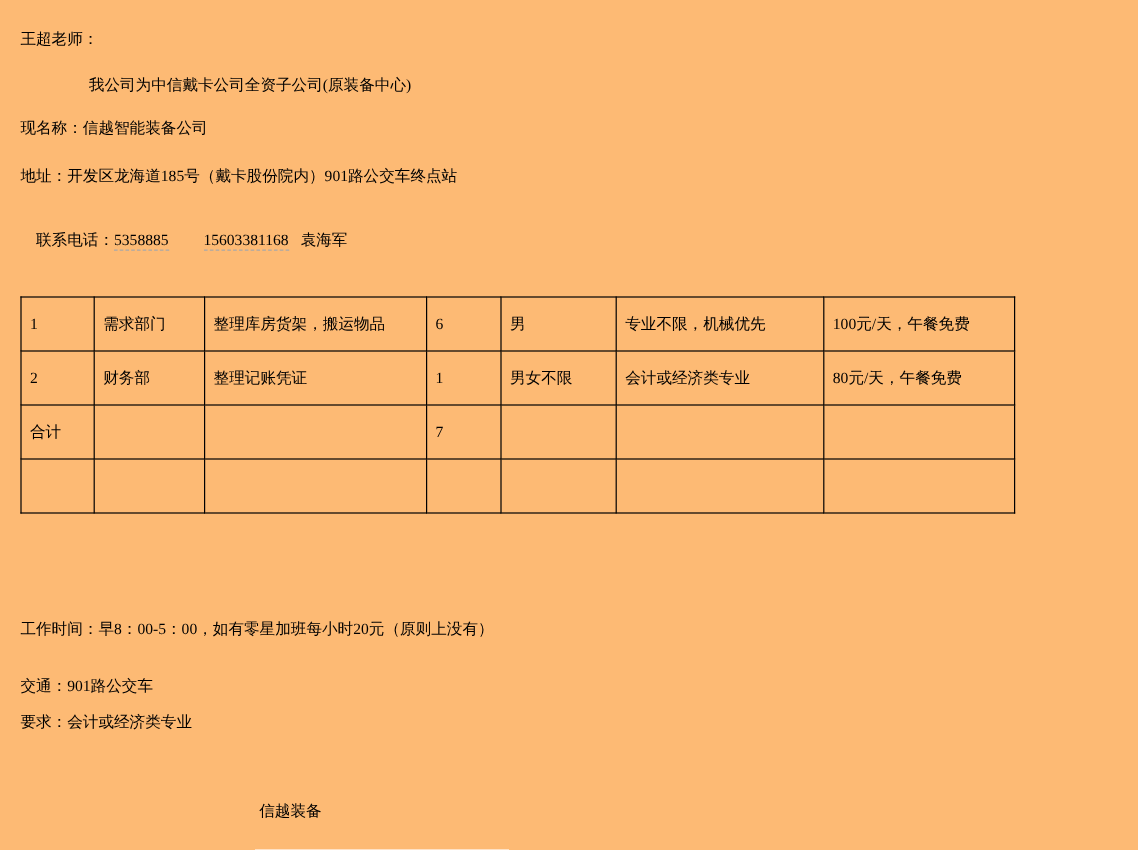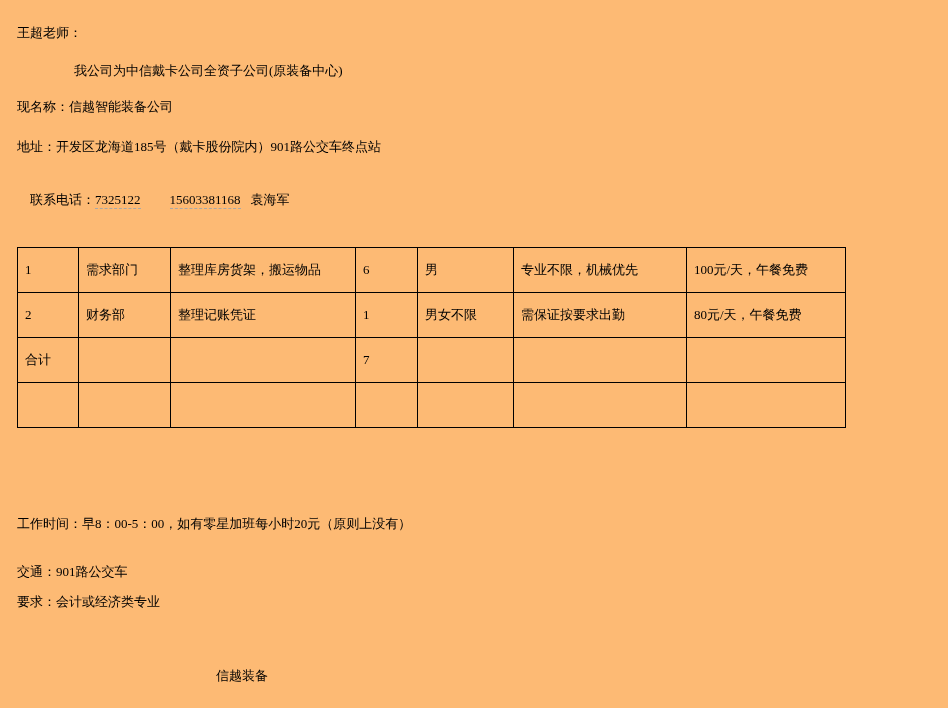--- a/index.html
+++ b/index.html
@@ -62,21 +62,21 @@
 
   <div class="line salutation">王超老师：</div>
 
   <div class="line intro">我公司为中信戴卡公司全资子公司(原装备中心)</div>
 
   <div class="line company-name">现名称：信越智能装备公司</div>
 
   <div class="line address">地址：开发区龙海道185号（戴卡股份院内）901路公交车终点站</div>
 
   <div class="line contact">
-    <span>联系电话：</span><span class="dashed">7325122</span><span class="dashed gap-md">15603381168</span><span class="gap-sm">袁海军</span>
+    <span>联系电话：</span><span class="dashed">5358885</span><span class="dashed gap-md">15603381168</span><span class="gap-sm">袁海军</span>
   </div>
 
   <table class="req-table">
     <colgroup>
       <col style="width:61px">
       <col style="width:92px">
       <col style="width:185px">
       <col style="width:62px">
       <col style="width:96px">
       <col style="width:173px">
@@ -91,21 +91,21 @@
         <td>男</td>
         <td>专业不限，机械优先</td>
         <td>100元/天，午餐免费</td>
       </tr>
       <tr class="data-row">
         <td>2</td>
         <td>财务部</td>
         <td>整理记账凭证</td>
         <td>1</td>
         <td>男女不限</td>
-        <td>需保证按要求出勤</td>
+        <td>会计或经济类专业</td>
         <td>80元/天，午餐免费</td>
       </tr>
       <tr class="data-row">
         <td>合计</td>
         <td></td>
         <td></td>
         <td>7</td>
         <td></td>
         <td></td>
         <td></td>

